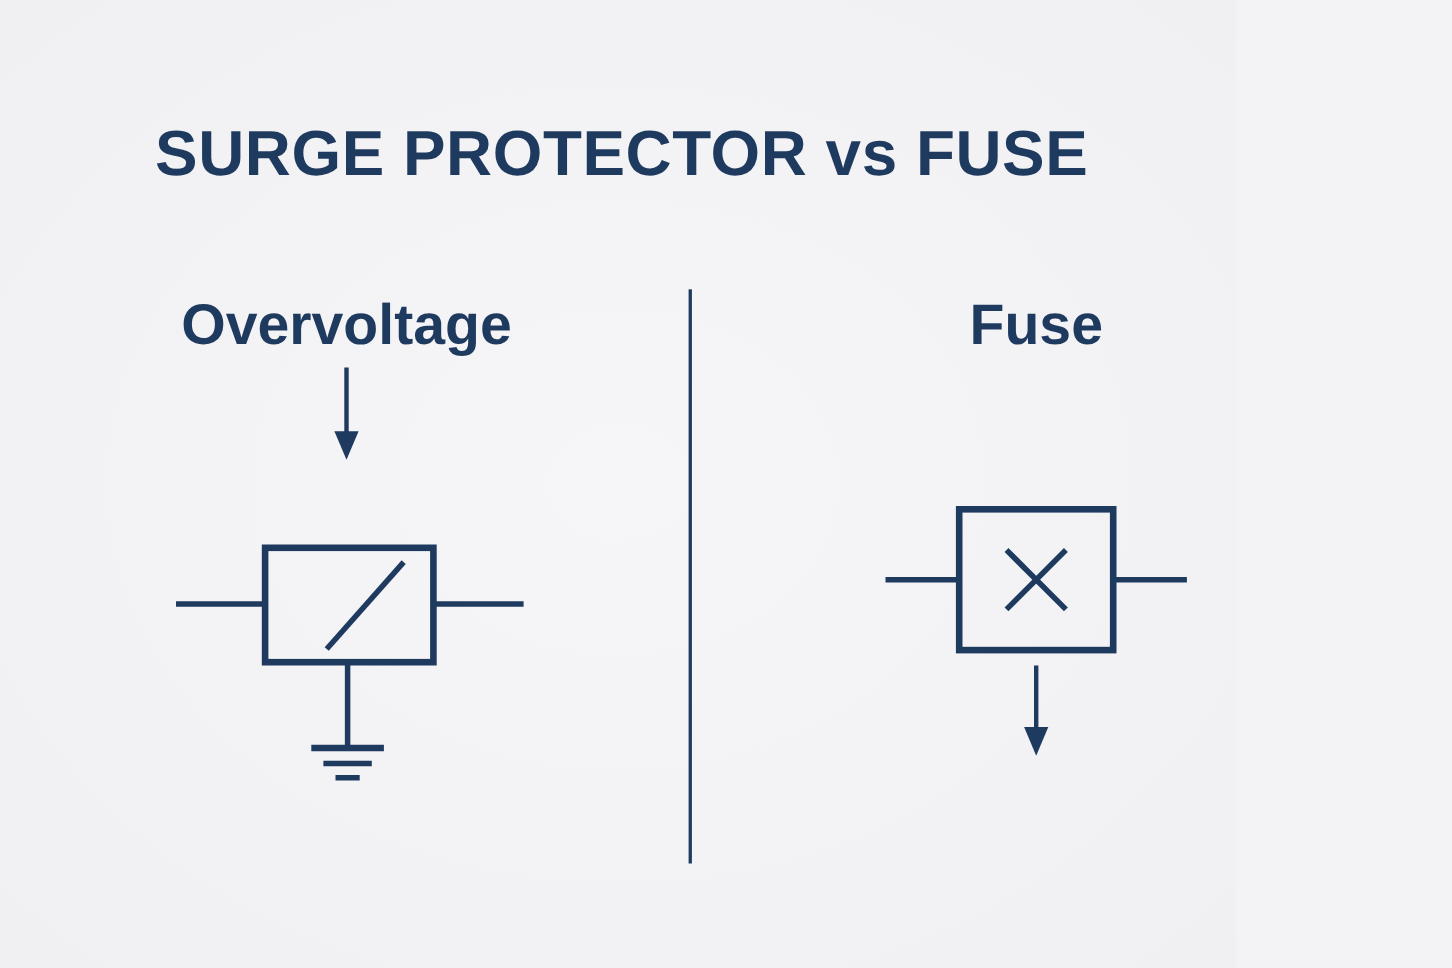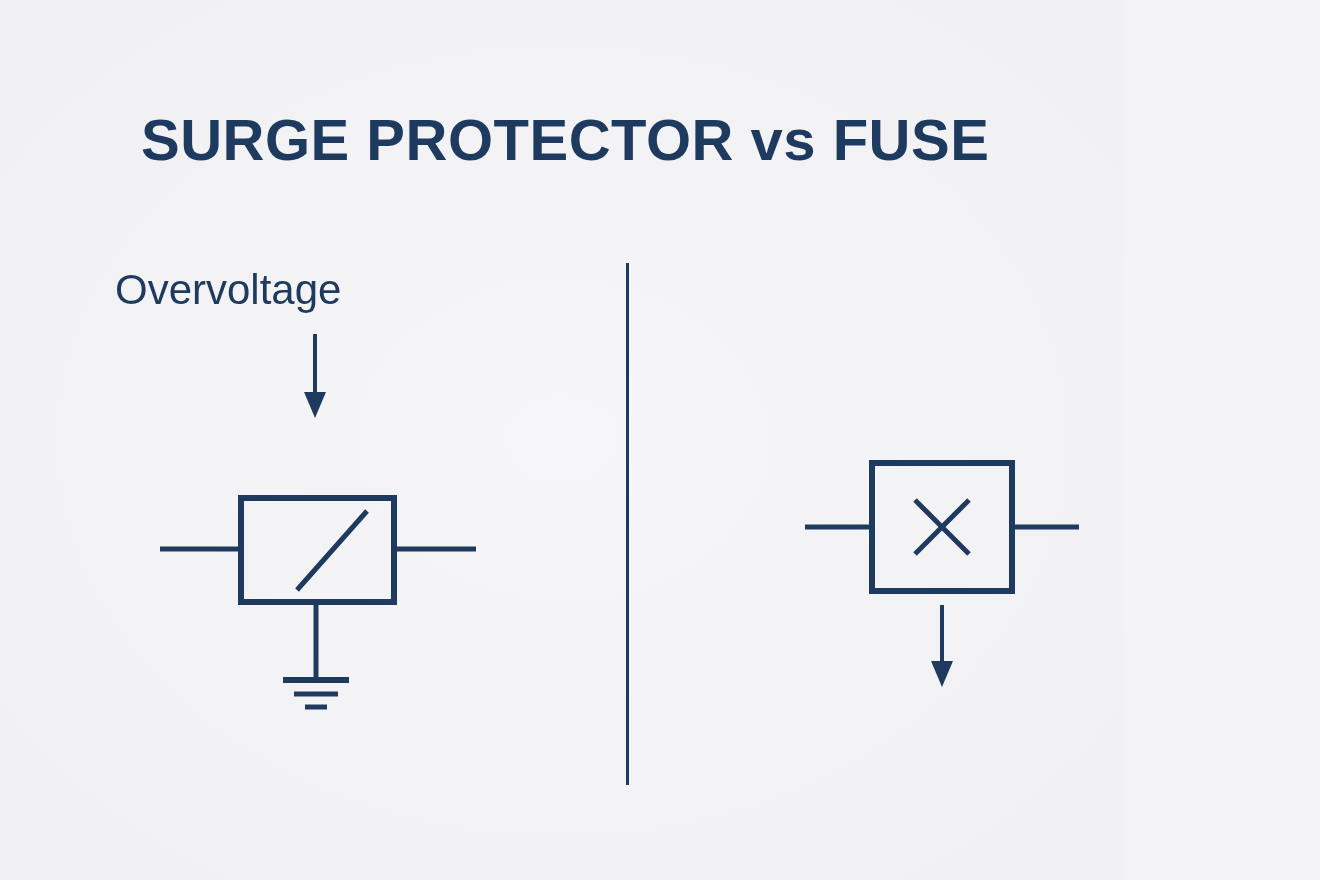--- a/index.html
+++ b/index.html
@@ -25,24 +25,24 @@
     white-space: nowrap;
   }
   .divider {
     position: absolute;
     left: 626px; top: 263px;
     width: 3px; height: 522px;
     background: #1e3a5f;
   }
   .label {
     position: absolute;
-    font-size: 42px;
-    font-weight: 400;
+    font-size: 52px;
+    font-weight: 700;
     color: #1e3a5f;
-    text-align: left;
+    text-align: center;
     white-space: nowrap;
   }
   .lbl-overvoltage { left: 115px; top: 266px; width: 400px; }
   .lbl-mov         { left: 115px; top: 438px; width: 400px; }
   .lbl-fuse        { left: 792px; top: 266px; width: 300px; }
   .lbl-overcurrent { left: 742px; top: 701px; width: 400px; }
   svg { position: absolute; display: block; }
   .svg-arrow-left   { left: 293px; top: 332px; }
   .svg-mov          { left: 150px; top: 490px; }
   .svg-fuse         { left: 795px; top: 455px; }
@@ -82,20 +82,21 @@
 
     <line class="stroke" x1="166" y1="112" x2="166" y2="188" stroke-width="5"></line>
 
     <g>
       <line class="stroke" x1="133" y1="190" x2="199" y2="190" stroke-width="6"></line>
       <line class="stroke" x1="144" y1="204" x2="188" y2="204" stroke-width="5"></line>
       <line class="stroke" x1="155" y1="217" x2="177" y2="217" stroke-width="5"></line>
     </g>
   </svg>
 
+  <div class="label lbl-fuse">Fuse</div>
 
   <svg class="svg-fuse" width="295" height="245" viewBox="0 0 295 245">
 
     <line class="stroke" x1="10" y1="72" x2="77" y2="72" stroke-width="5"></line>
 
     <line class="stroke" x1="217" y1="72" x2="284" y2="72" stroke-width="5"></line>
 
     <rect class="stroke" x="77" y="8" width="140" height="128" stroke-width="6"></rect>
 
     <g>

